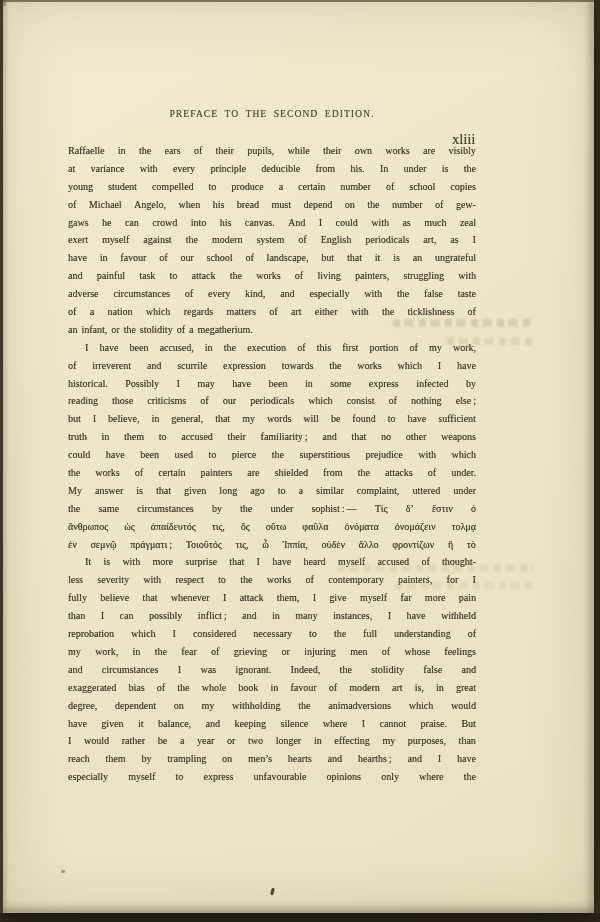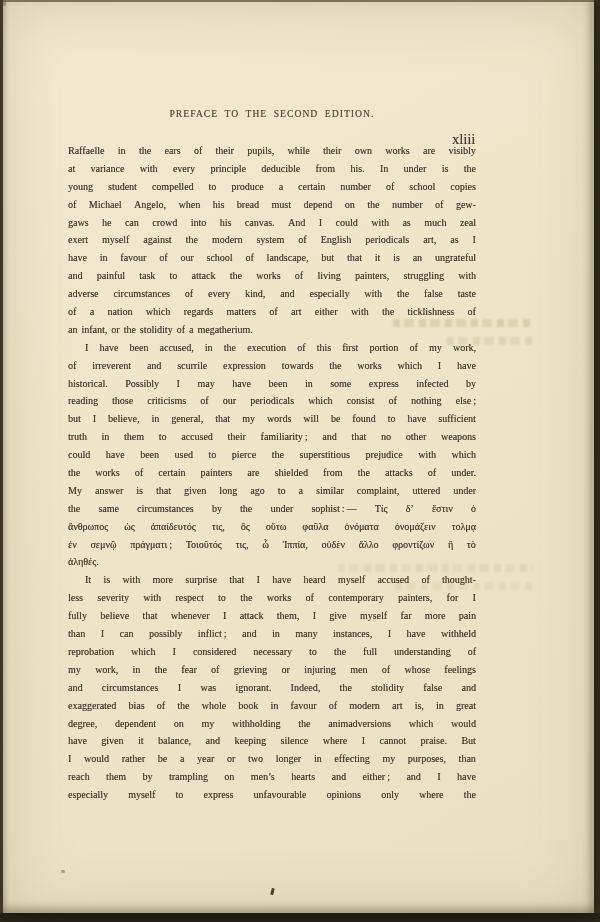--- a/index.html
+++ b/index.html
@@ -369,23 +369,20 @@
         <span>Τοιοῦτός</span>
         <span>τις,</span>
         <span>ὦ</span>
         <span>Ἱππία,</span>
         <span>οὐδὲν</span>
         <span>ἄλλο</span>
         <span>φροντίζων</span>
         <span>ἢ</span>
         <span>τὸ</span>
       </div>
-      <div class="line flush">
-        <span>ἀληθές.</span>
-      </div>
       <div class="line indent">
         <span>It</span>
         <span>is</span>
         <span>with</span>
         <span>more</span>
         <span>surprise</span>
         <span>that</span>
         <span>I</span>
         <span>have</span>
         <span>heard</span>
@@ -535,21 +532,21 @@
       </div>
       <div class="line">
         <span>reach</span>
         <span>them</span>
         <span>by</span>
         <span>trampling</span>
         <span>on</span>
         <span>men’s</span>
         <span>hearts</span>
         <span>and</span>
-        <span>either ;</span>
+        <span>hearths ;</span>
         <span>and</span>
         <span>I</span>
         <span>have</span>
       </div>
       <div class="line">
         <span>especially</span>
         <span>myself</span>
         <span>to</span>
         <span>express</span>
         <span>unfavourable</span>

